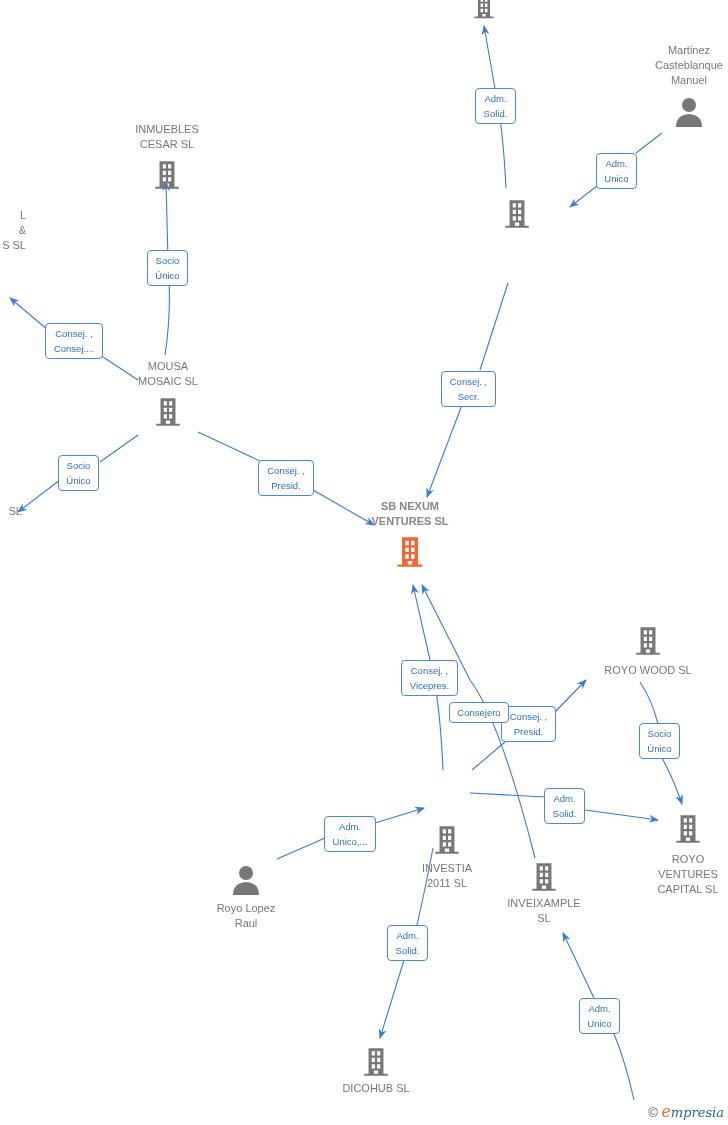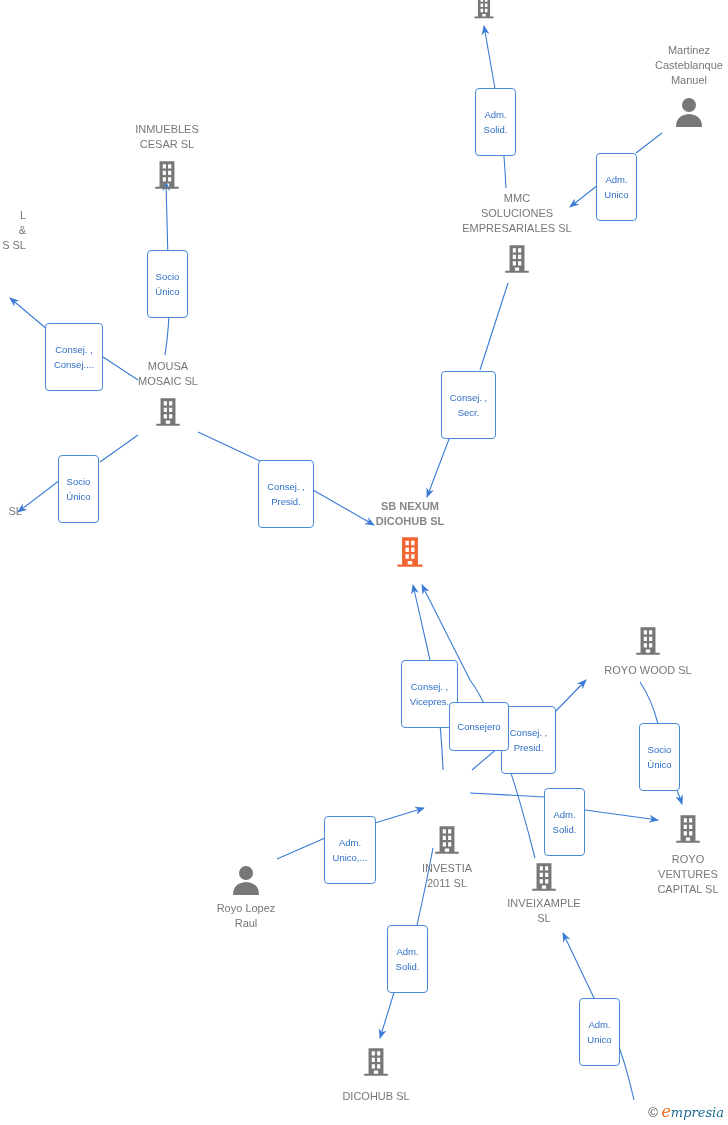--- a/index.html
+++ b/index.html
@@ -5,21 +5,21 @@
   html, body { margin:0; padding:0; background:#ffffff; }
   body { width:728px; height:1125px; position:relative; overflow:hidden;
          font-family:"Liberation Sans", sans-serif; }
   #edges { position:absolute; left:0; top:0; width:728px; height:1125px; }
   .node { position:absolute; text-align:center; color:#777; font-size:11px; line-height:15px; }
   .node .label { white-space:pre-line; display:block; }
   .node.center .label { font-weight:bold; color:#888; }
   .icon { display:block; margin:0 auto; }
   .edge-label { position:absolute; background:#fff; border:1px solid #4a8ad8; border-radius:4px;
                 color:#2f6fc7; font-size:9.5px; line-height:15px; text-align:center;
-                padding:18px 5px; white-space:pre-line; box-sizing:border-box; }
+                padding:2px 5px; white-space:pre-line; box-sizing:border-box; }
   .watermark { position:absolute; right:4px; bottom:4px; font-size:13px; color:#555; }
   .watermark .brand { font-family:"DejaVu Serif", serif; font-style:italic; color:#1d6a8f; }
   .watermark .brand-e { color:#e86c1f; font-size:16px; }
 </style>
 </head>
 <body>
 
 <svg id="edges" xmlns="http://www.w3.org/2000/svg">
   <defs>
     <marker id="arr" viewBox="0 0 10 10" refX="9" refY="5" markerWidth="9" markerHeight="9" orient="auto-start-reverse">
@@ -70,23 +70,20 @@
   <span class="label">Martinez
 Casteblanque
 Manuel</span>
   <svg class="icon" width="30" height="32" viewBox="0 0 30 32" style="margin-top:8px;">
       <circle cx="15" cy="9" r="7" fill="#777"></circle>
       <path d="M2,31 Q2,19 15,18 Q28,19 28,31 z" fill="#777"></path>
     </svg>
 </div>
 
 <div class="node" style="left:452px;top:191px;width:130px;">
-  <span class="label">MMC
-SOLUCIONES
-EMPRESARIALES SL</span>
   <svg class="icon" width="32" height="34" viewBox="0 0 30 30" style="margin-top:6px;">
       <path fill="#777" d="M8,2h14v24h4v2H4v-2h4z M11,5v4h3V5z M16,5v4h3V5z M11,11v4h3v-4z M16,11v4h3v-4z M11,17v4h3v-4z M16,17v4h3v-4z M13,23v3h4v-3z"></path>
     </svg>
 </div>
 
 <div class="node" style="left:117px;top:105px;width:100px;margin-top:17px;">
   <span class="label">INMUEBLES
 CESAR  SL</span>
   <svg class="icon" width="32" height="34" viewBox="0 0 30 30" style="margin-top:6px;">
       <path fill="#777" d="M8,2h14v24h4v2H4v-2h4z M11,5v4h3V5z M16,5v4h3V5z M11,11v4h3v-4z M16,11v4h3v-4z M11,17v4h3v-4z M16,17v4h3v-4z M13,23v3h4v-3z"></path>
@@ -106,21 +103,21 @@
       <path fill="#777" d="M8,2h14v24h4v2H4v-2h4z M11,5v4h3V5z M16,5v4h3V5z M11,11v4h3v-4z M16,11v4h3v-4z M11,17v4h3v-4z M16,17v4h3v-4z M13,23v3h4v-3z"></path>
     </svg>
 </div>
 
 <div class="node" style="left:0px;top:504px;width:22px;text-align:right;">
   <span class="label">SL</span>
 </div>
 
 <div class="node center" style="left:360px;top:499px;width:100px;">
   <span class="label">SB NEXUM
-DICOHUB  SL</span>
+VENTURES  SL</span>
   <svg class="icon" width="34" height="36" viewBox="0 0 30 30" style="margin-top:5px;">
       <path fill="#f26430" d="M8,2h14v24h4v2H4v-2h4z M11,5v4h3V5z M16,5v4h3V5z M11,11v4h3v-4z M16,11v4h3v-4z M11,17v4h3v-4z M16,17v4h3v-4z M13,23v3h4v-3z"></path>
     </svg>
 </div>
 
 <div class="node" style="left:598px;top:624px;width:100px;">
   <svg class="icon" width="32" height="34" viewBox="0 0 30 30">
       <path fill="#777" d="M8,2h14v24h4v2H4v-2h4z M11,5v4h3V5z M16,5v4h3V5z M11,11v4h3v-4z M16,11v4h3v-4z M11,17v4h3v-4z M16,17v4h3v-4z M13,23v3h4v-3z"></path>
     </svg>
   <span class="label" style="margin-top:5px;">ROYO WOOD SL</span>
@@ -157,42 +154,42 @@
       <path fill="#777" d="M8,2h14v24h4v2H4v-2h4z M11,5v4h3V5z M16,5v4h3V5z M11,11v4h3v-4z M16,11v4h3v-4z M11,17v4h3v-4z M16,17v4h3v-4z M13,23v3h4v-3z"></path>
     </svg>
   <span class="label" style="margin-top:2px;">INVEIXAMPLE
 SL</span>
 </div>
 
 <div class="node" style="left:326px;top:1045px;width:100px;">
   <svg class="icon" width="32" height="34" viewBox="0 0 30 30">
       <path fill="#777" d="M8,2h14v24h4v2H4v-2h4z M11,5v4h3V5z M16,5v4h3V5z M11,11v4h3v-4z M16,11v4h3v-4z M11,17v4h3v-4z M16,17v4h3v-4z M13,23v3h4v-3z"></path>
     </svg>
-  <span class="label" style="margin-top:10px;text-align:center;">DICOHUB  SL</span>
+  <span class="label" style="margin-top:2px;text-align:center;">DICOHUB  SL</span>
 </div>
 
 <div class="edge-label" style="left:475px;top:88px;width:41px;">Adm.
 Solid.</div>
 <div class="edge-label" style="left:596px;top:153px;width:41px;">Adm.
 Unico</div>
 <div class="edge-label" style="left:147px;top:250px;width:41px;">Socio
 Único</div>
 <div class="edge-label" style="left:45px;top:323px;width:58px;">Consej. ,
 Consej....</div>
 <div class="edge-label" style="left:441px;top:371px;width:55px;">Consej. ,
 Secr.</div>
 <div class="edge-label" style="left:58px;top:455px;width:41px;">Socio
 Único</div>
 <div class="edge-label" style="left:258px;top:460px;width:56px;">Consej. ,
 Presid.</div>
 <div class="edge-label" style="left:401px;top:660px;width:57px;">Consej. ,
 Vicepres.</div>
 <div class="edge-label" style="left:501px;top:706px;width:55px;">Consej. ,
 Presid.</div>
-<div class="edge-label" style="left:449px;top:702px;width:60px;padding:16px 4px;">Consejero</div>
+<div class="edge-label" style="left:449px;top:702px;width:60px;padding:2px 4px;">Consejero</div>
 <div class="edge-label" style="left:639px;top:723px;width:41px;">Socio
 Único</div>
 <div class="edge-label" style="left:544px;top:788px;width:41px;">Adm.
 Solid.</div>
 <div class="edge-label" style="left:324px;top:816px;width:52px;">Adm.
 Unico,...</div>
 <div class="edge-label" style="left:387px;top:925px;width:41px;">Adm.
 Solid.</div>
 <div class="edge-label" style="left:579px;top:998px;width:41px;">Adm.
 Unico</div>

